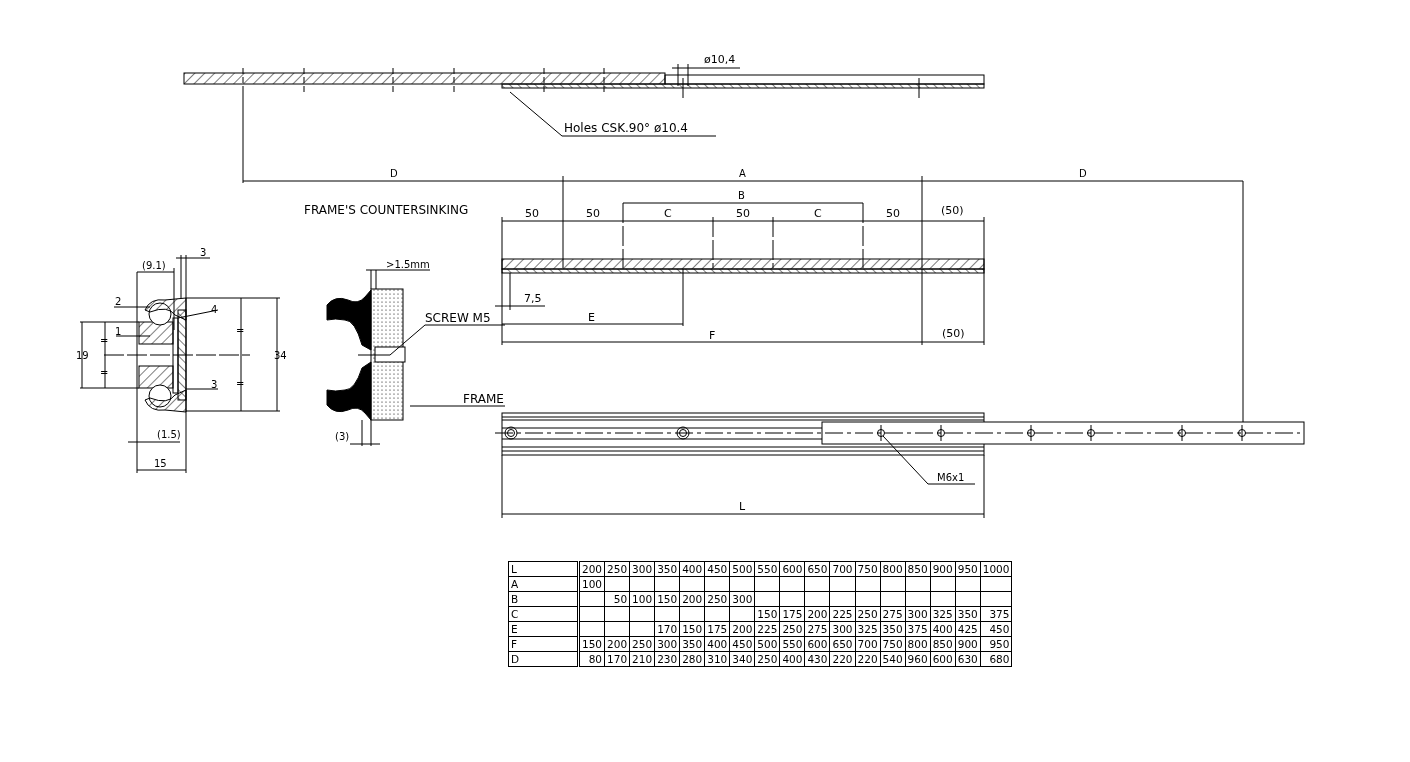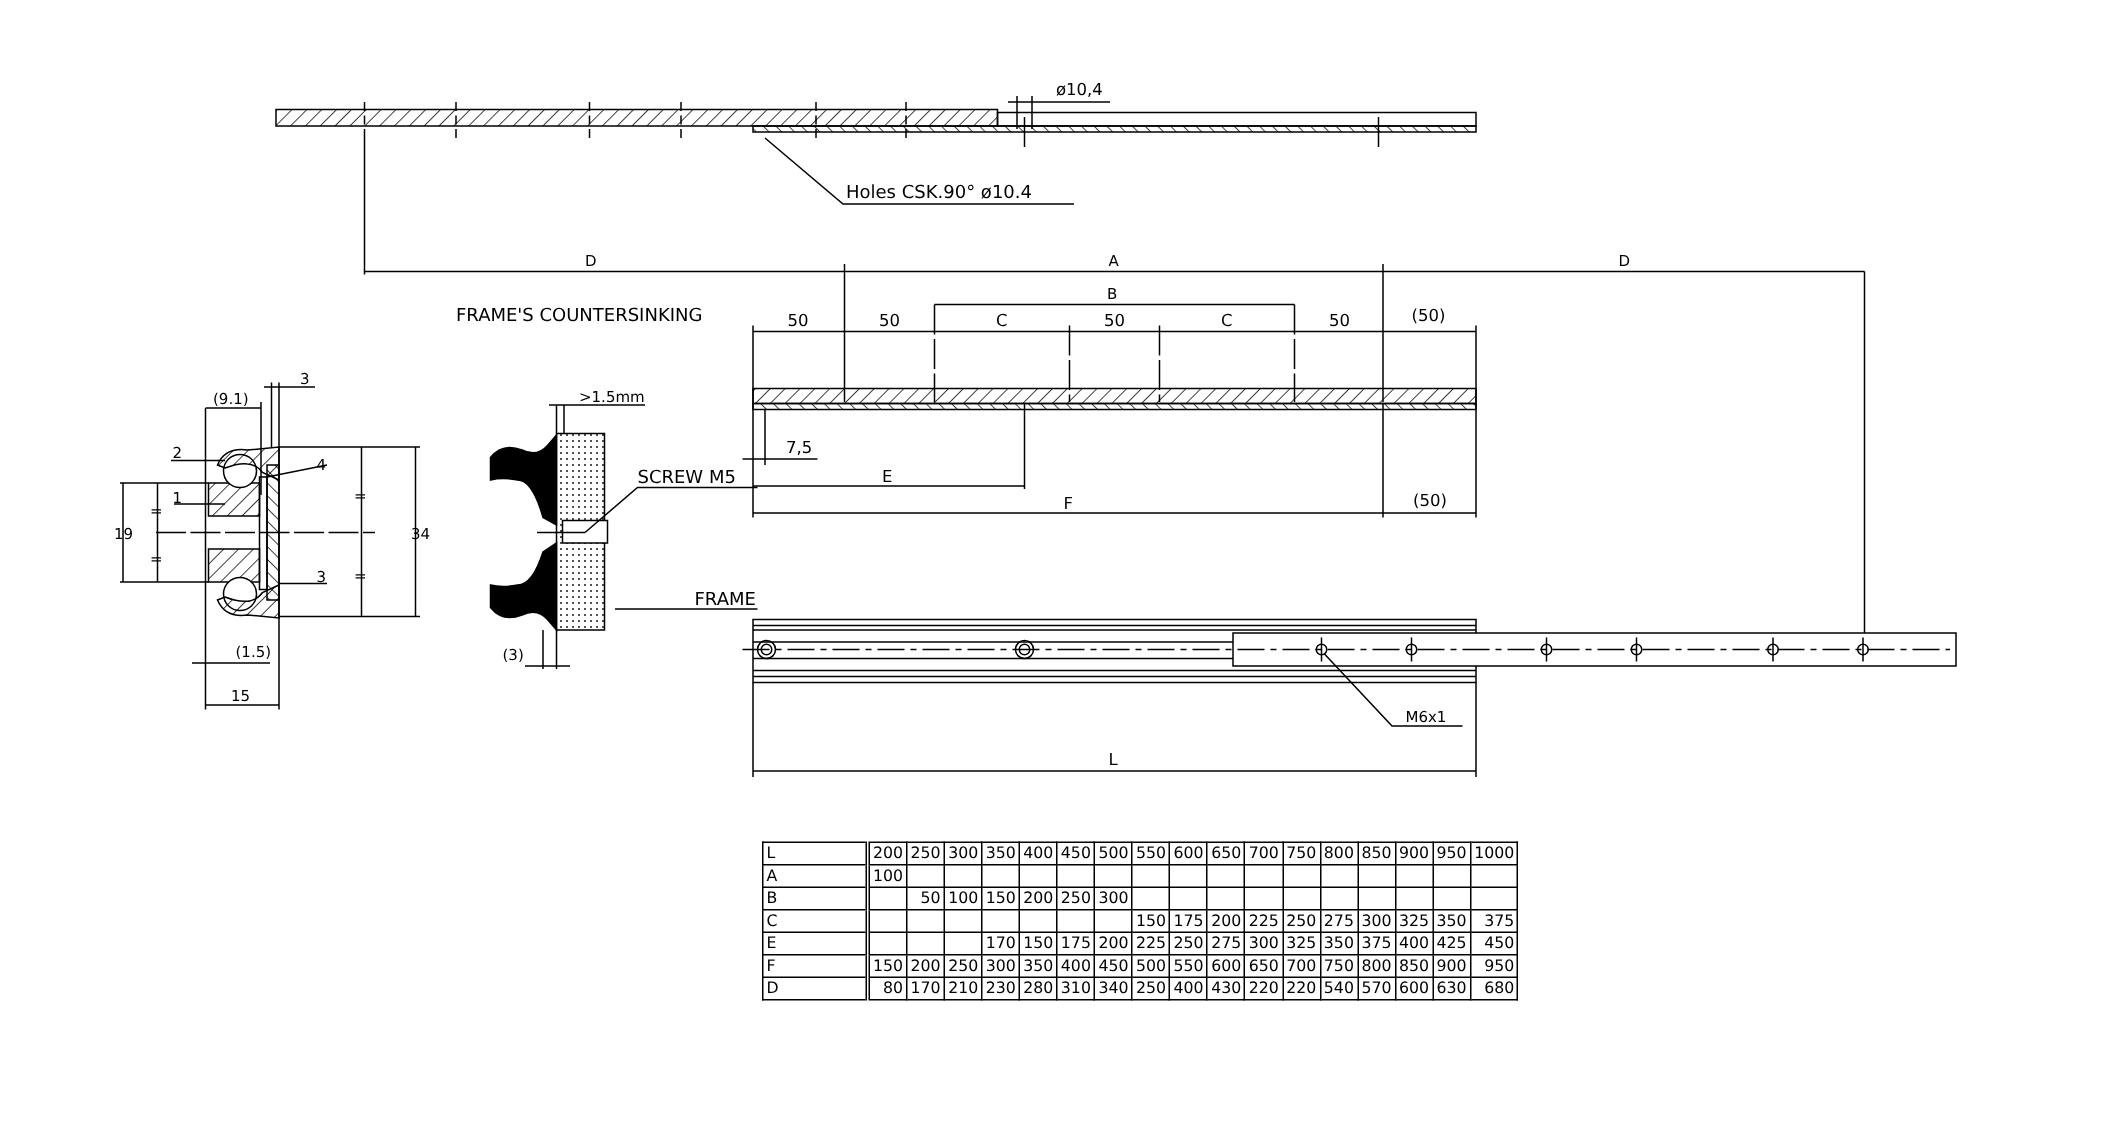--- a/index.html
+++ b/index.html
@@ -342,19 +342,19 @@
         <td class="c">230</td>
         <td class="c">280</td>
         <td class="c">310</td>
         <td class="c">340</td>
         <td class="c">250</td>
         <td class="c">400</td>
         <td class="c">430</td>
         <td class="c">220</td>
         <td class="c">220</td>
         <td class="c">540</td>
-        <td class="c">570</td>
+        <td class="c">960</td>
         <td class="c">600</td>
         <td class="c">630</td>
         <td class="c w">680</td>
       </tr>
     </tbody>
 </table>
 
 </body></html>

